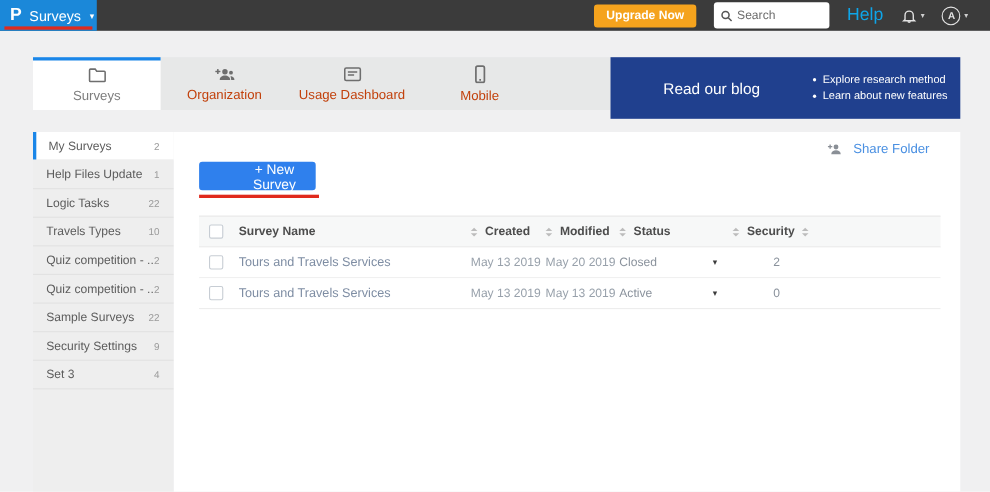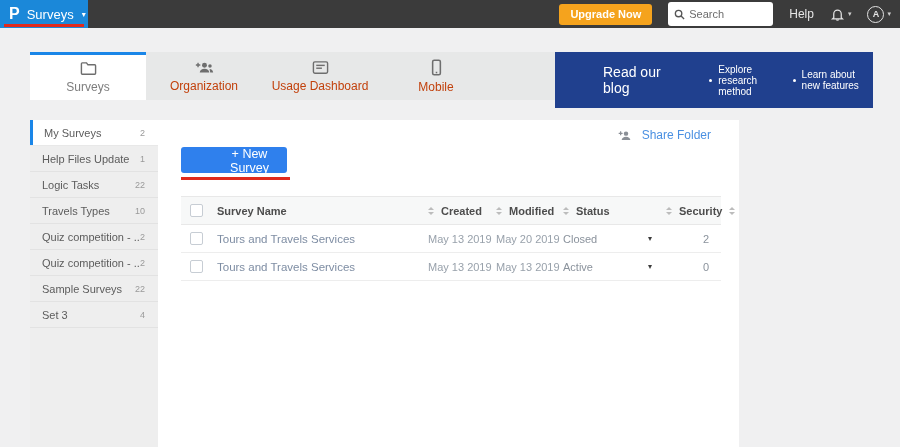--- a/index.html
+++ b/index.html
@@ -23,38 +23,38 @@
     cursor:pointer;
   }
   .logo-p { color:#fff; font-size:16px; font-weight:bold; line-height:1; }
   .logo-label { color:#fff; font-size:13px; }
   .logo-caret { color:#fff; font-size:8px; margin-left:1px; }
   .logo-underline {
     position:absolute; left:4px; bottom:1px; width:80px; height:3px;
     background:var(--annotation_red,#e02a1d);
   }
   .topbar-right {
-    margin-left:auto; display:flex; align-items:center; gap:16px; padding-right:9px;
+    margin-left:auto; display:flex; align-items:center; gap:16px; padding-right:20px;
   }
   .upgrade-btn {
     background:var(--upgrade_orange,#f5a31d); color:#fff;
     font-size:11px; font-weight:bold; border:none; border-radius:3px;
     padding:5px 11px; cursor:pointer; line-height:1;
   }
   .searchbox {
     width:105px; height:24px; background:#fff; border-radius:3px;
     display:flex; align-items:center; gap:4px; padding:0 6px;
   }
   .searchbox input {
     border:none; outline:none; width:78px; font-size:11px;
     color:#555; background:transparent;
     font-family:"Liberation Sans",sans-serif;
   }
   .searchbox input::placeholder { color:#6c6c6c; }
-  .help-link { color:#e5e5e5; font-size:12px; cursor:pointer; }
+  .help-link { color:#0ea5e9; font-size:16px; cursor:pointer; }
   .icon-caret { color:#cfcfcf; font-size:7px; }
   .bell-wrap, .avatar-wrap { display:flex; align-items:center; gap:3px; cursor:pointer; }
   .avatar-circle {
     width:17px; height:17px; border-radius:50%; border:1.5px solid #e3e3e3;
     color:#e3e3e3; font-size:9px; font-weight:bold;
     display:flex; align-items:center; justify-content:center;
   }
 
   
   .tabstrip {
@@ -73,21 +73,21 @@
   }
   .tab.active .tab-label { color:#7d7d7d; }
   .tab svg { display:block; }
 
   .blog-panel {
     position:absolute; top:52px; left:555px; width:318px; height:56px;
     background:var(--blog_navy,#20408e); color:#fff;
     display:flex; align-items:center; cursor:pointer;
   }
   .blog-title { font-size:14px; margin-left:48px; }
-  .blog-bullets { margin-left:48px; display:flex; flex-direction:row; gap:4px; }
+  .blog-bullets { margin-left:48px; display:flex; flex-direction:column; gap:4px; }
   .blog-bullet { display:flex; align-items:center; gap:6px; font-size:10px; }
   .blog-dot { width:3px; height:3px; border-radius:50%; background:#fff; flex:none; }
 
   
   .sidebar {
     position:absolute; top:120px; left:30px; width:128px; bottom:0;
     background:var(--sidebar_bg,#eeeeee);
   }
   .side-item {
     height:26px; display:flex; align-items:center;
@@ -98,21 +98,21 @@
   .side-item .side-count { font-size:9px; color:#9a9a9a; }
   .side-item.active { background:#fff; border-bottom:1px solid #e8e8e8; }
   .side-item.active::before {
     content:""; position:absolute; left:0; top:0; bottom:0; width:3px;
     background:var(--accent_blue,#1a86e8);
   }
   .side-item.active .side-label { padding-left:2px; }
 
   
   .card {
-    position:absolute; top:120px; left:158px; width:581px; bottom:0;
+    position:absolute; top:120px; left:158px; width:715px; bottom:0;
     background:#fff;
   }
   .share-folder {
     position:absolute; top:8px; right:28px;
     display:flex; align-items:center; gap:8px; cursor:pointer;
   }
   .share-folder .share-label { color:var(--link_blue,#4a90e2); font-size:12px; }
   .new-survey-btn {
     position:absolute; top:27px; left:23px; width:106px; height:26px;
     background:var(--button_blue,#2f80ed); color:#fff; border:none; border-radius:3px;
@@ -257,20 +257,24 @@
   </div>
   <div class="side-item">
     <span class="side-label">Quiz competition - ...</span>
     <span class="side-count">2</span>
   </div>
   <div class="side-item">
     <span class="side-label">Sample Surveys</span>
     <span class="side-count">22</span>
   </div>
   <div class="side-item">
+    <span class="side-label">Security Settings</span>
+    <span class="side-count">9</span>
+  </div>
+  <div class="side-item">
     <span class="side-label">Set 3</span>
     <span class="side-count">4</span>
   </div>
 </div>
 
 <div class="card">
 
   <div class="share-folder">
     <svg width="16" height="13" viewBox="0 0 26 20" fill="#8a8f96">
         <circle cx="13" cy="7" r="3.6"></circle>

